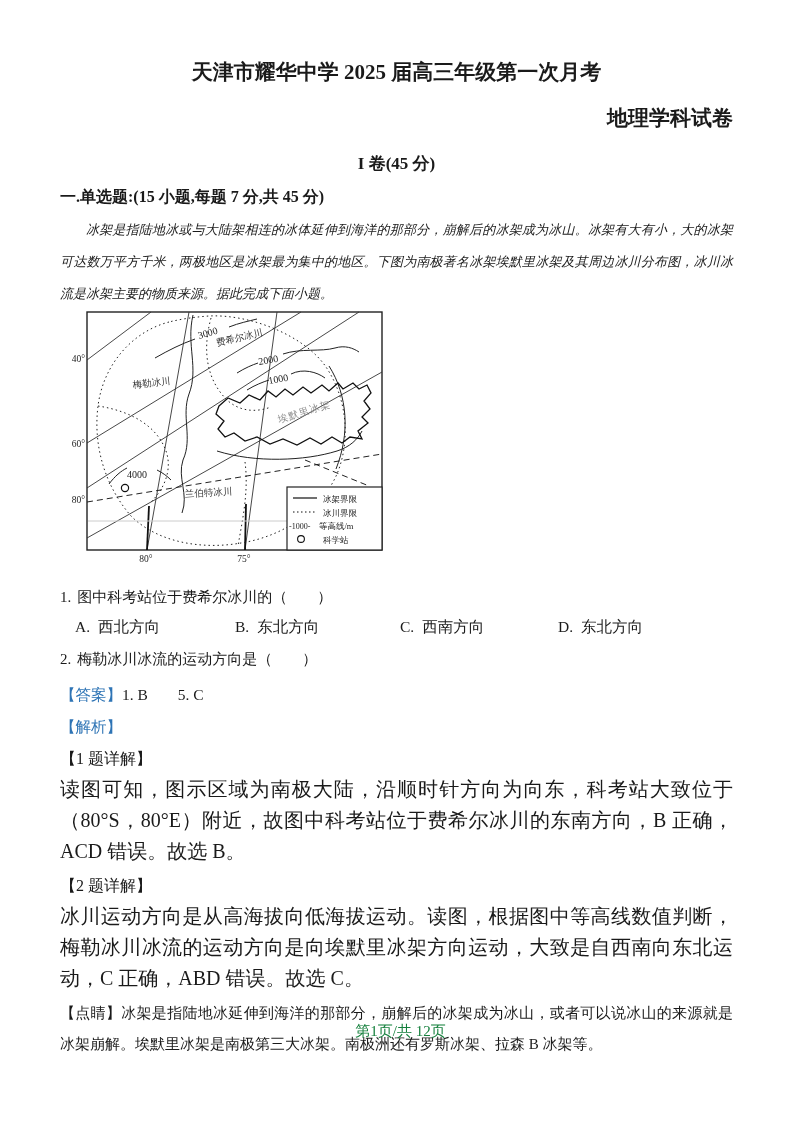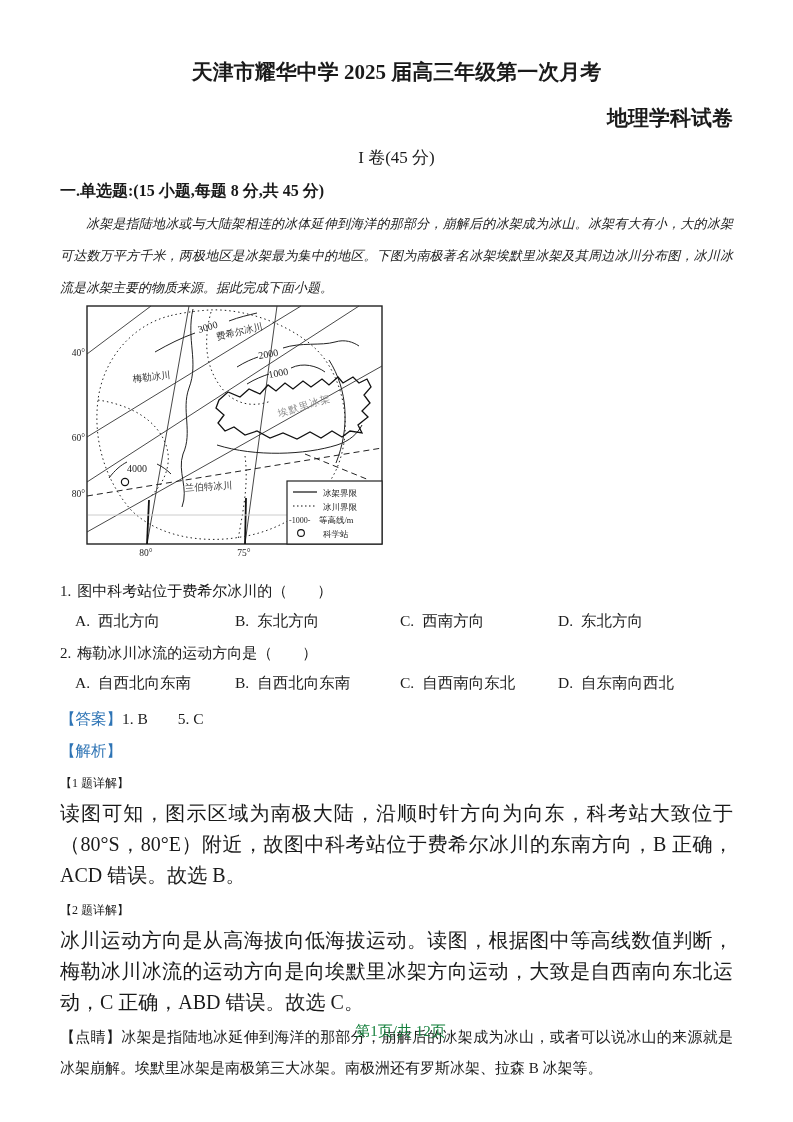--- a/index.html
+++ b/index.html
@@ -9,57 +9,57 @@
     margin:0 auto;
     background:#ffffff;
     box-sizing:border-box;
     padding:58px 60px 0 60px;
     font-family:"Liberation Serif","DejaVu Serif",serif;
     color:#1a1a1a;
     overflow:hidden;
   }
   .title1{font-size:21px;font-weight:bold;text-align:center;line-height:28px;margin:0;}
   .title2{font-size:21px;font-weight:bold;text-align:right;line-height:28px;margin:18px 0 0 0;}
-  .volume{font-size:17px;font-weight:normal;text-align:center;line-height:24px;margin-top:14px;}
+  .volume{font-size:17px;font-weight:bold;text-align:center;line-height:24px;margin-top:20px;}
   .qtype{font-size:16px;font-weight:bold;line-height:22px;margin-top:10px;}
   .stimulus{
     font-size:13px;line-height:32px;margin:6px 0 0 0;
     text-indent:2em;font-style:italic;text-align:justify;
   }
   .mapfig{margin:0 0 0 9px;}
   .mapfig svg{display:block;}
   .map-txt{font-family:"Liberation Serif","DejaVu Serif",serif;}
   .question{font-size:15px;line-height:26px;margin-top:16px;}
   .qnum{margin-right:6px;}
   .options{
     display:grid;grid-template-columns:160px 165px 158px auto;
     font-size:15.5px;line-height:26px;margin-top:4px;padding-left:15px;
   }
   .olabel{margin-right:8px;}
   .ans-line{font-size:15.5px;line-height:26px;margin-top:10px;}
   .blue{color:#2e74b5;}
   .ans-item{margin-right:30px;}
   .blue-line{font-size:15.5px;line-height:26px;margin-top:6px;}
-  .detail-title{font-size:12px;line-height:26px;margin-top:6px;}
+  .detail-title{font-size:16px;line-height:26px;margin-top:6px;}
   .apara{font-size:20px;line-height:31px;margin:2px 0 0 0;text-align:justify;}
   .tips{font-size:15px;line-height:31px;margin:4px 0 0 0;text-align:justify;}
   .footer{
     position:absolute;left:4px;top:1022px;width:100%;
     text-align:center;font-size:15px;color:#15803d;
   }
 </style>
 </head>
 <body>
 
 <div class="page">
 
   <h1 class="title1">天津市耀华中学 2025 届高三年级第一次月考</h1>
   <h2 class="title2">地理学科试卷</h2>
   <div class="volume">I 卷(45 分)</div>
-  <div class="qtype">一.单选题:(15 小题,每题 8 分,共 45 分)</div>
+  <div class="qtype">一.单选题:(15 小题,每题 7 分,共 45 分)</div>
 
   <p class="stimulus">冰架是指陆地冰或与大陆架相连的冰体延伸到海洋的那部分，崩解后的冰架成为冰山。冰架有大有小，大的冰架可达数万平方千米，两极地区是冰架最为集中的地区。下图为南极著名冰架埃默里冰架及其周边冰川分布图，冰川冰流是冰架主要的物质来源。据此完成下面小题。</p>
 
   <figure class="mapfig" style="margin-top:0;">
     <svg width="334" height="258" viewBox="0 0 334 258">
 
       <rect x="18" y="2" width="295" height="238" fill="none" stroke="#222" stroke-width="1.4"></rect>
 
       <g stroke="#333" stroke-width="0.9">
         <line x1="18" y1="50" x2="82" y2="2"></line>
@@ -150,26 +150,20 @@
   <div class="options">
     <div><span class="olabel">A.</span><span>西北方向</span></div>
     <div><span class="olabel">B.</span><span>东北方向</span></div>
     <div><span class="olabel">C.</span><span>西南方向</span></div>
     <div><span class="olabel">D.</span><span>东北方向</span></div>
   </div>
 
   <div class="question" style="margin-top:6px;">
     <span class="qnum">2.</span><span>梅勒冰川冰流的运动方向是（　　）</span>
   </div>
-  <div class="options">
-    <div><span class="olabel">A.</span><span>自西北向东南</span></div>
-    <div><span class="olabel">B.</span><span>自西北向东南</span></div>
-    <div><span class="olabel">C.</span><span>自西南向东北</span></div>
-    <div><span class="olabel">D.</span><span>自东南向西北</span></div>
-  </div>
 
   <div class="ans-line">
     <span class="blue">【答案】</span><span class="ans-item">1. B</span><span>5. C</span>
   </div>
 
   <div class="blue-line">
     <span class="blue">【解析】</span>
   </div>
 
   <div class="detail-title">【1 题详解】</div>

